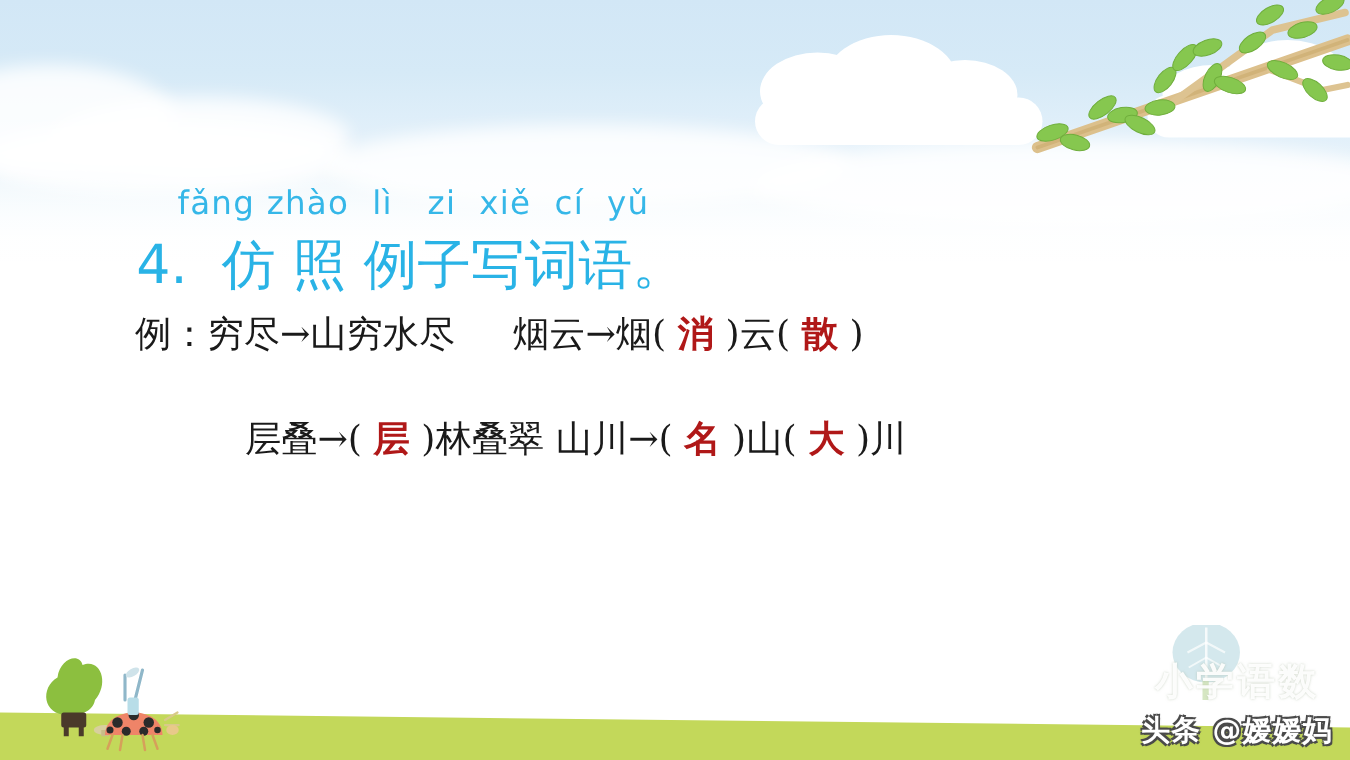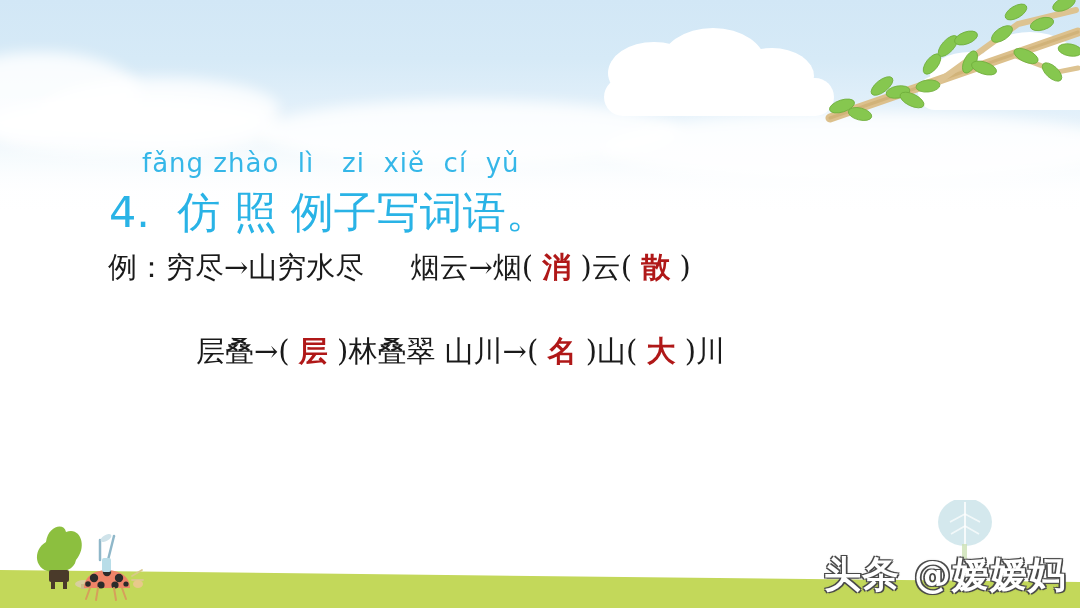--- a/index.html
+++ b/index.html
@@ -111,21 +111,21 @@
     font-weight: bold;
     letter-spacing: 3px;
     text-shadow: 0 0 2px rgba(160,175,150,.55);
     white-space: pre;
   }
   .wm-main {
     position: absolute;
     right: 14px; bottom: 8px;
     color: #ffffff;
     font-family: "DejaVu Sans", "Liberation Sans", sans-serif;
-    font-size: 37px;
+    font-size: 23px;
     font-weight: bold;
     letter-spacing: 1px;
     white-space: pre;
     text-shadow:
       -1.4px -1.4px 0 #4a4a4a,
        1.4px -1.4px 0 #4a4a4a,
       -1.4px  1.4px 0 #4a4a4a,
        1.4px  1.4px 0 #4a4a4a,
        0 0 3px rgba(0,0,0,.35);
   }
@@ -242,16 +242,17 @@
 
   <div style="position:absolute; right:70px; bottom:46px; width:90px; height:62px; opacity:.5;">
     <svg width="90" height="62" viewBox="0 0 90 62" xmlns="http://www.w3.org/2000/svg">
       <ellipse cx="45" cy="22" rx="27" ry="24" fill="#8dc3cf" opacity=".75"></ellipse>
       <path d="M45 2 L45 46" stroke="#ffffff" stroke-width="2" opacity=".8"></path>
       <path d="M45 14 L30 22 M45 14 L60 22 M45 26 L31 34 M45 26 L59 34" stroke="#ffffff" stroke-width="1.6" opacity=".7"></path>
       <rect x="42" y="44" width="5" height="16" fill="#9ac36a" opacity=".8"></rect>
     </svg>
   </div>
 
+  <div class="wm-faint">小学语数</div>
 
   <div class="wm-main">头条 @嫒嫒妈</div>
 
 </div>
 
 </body></html>

